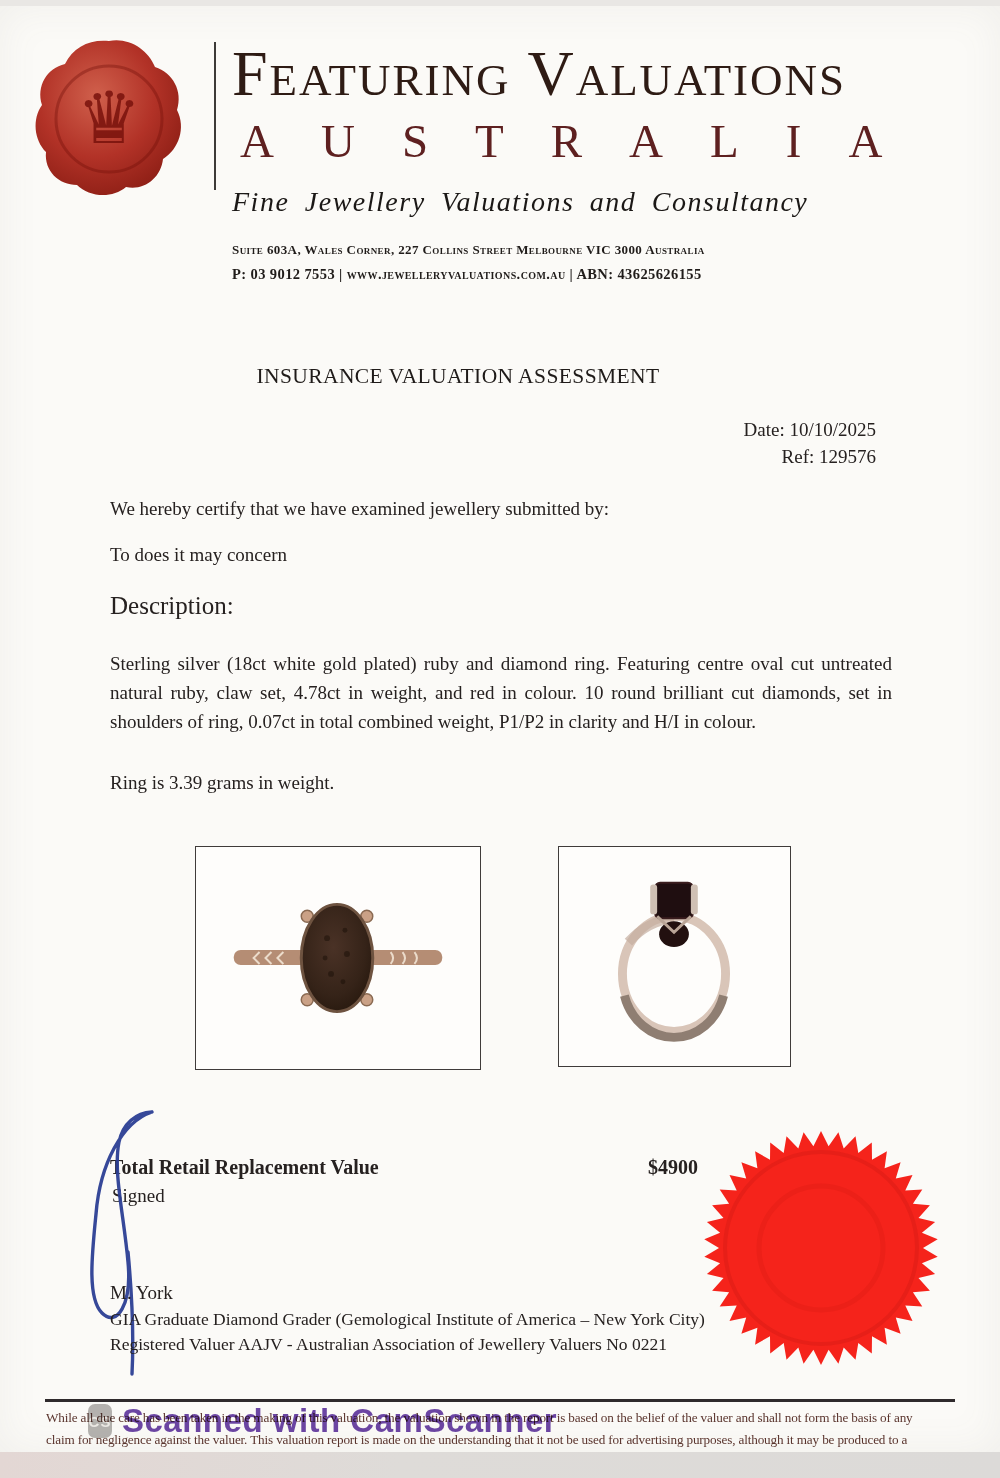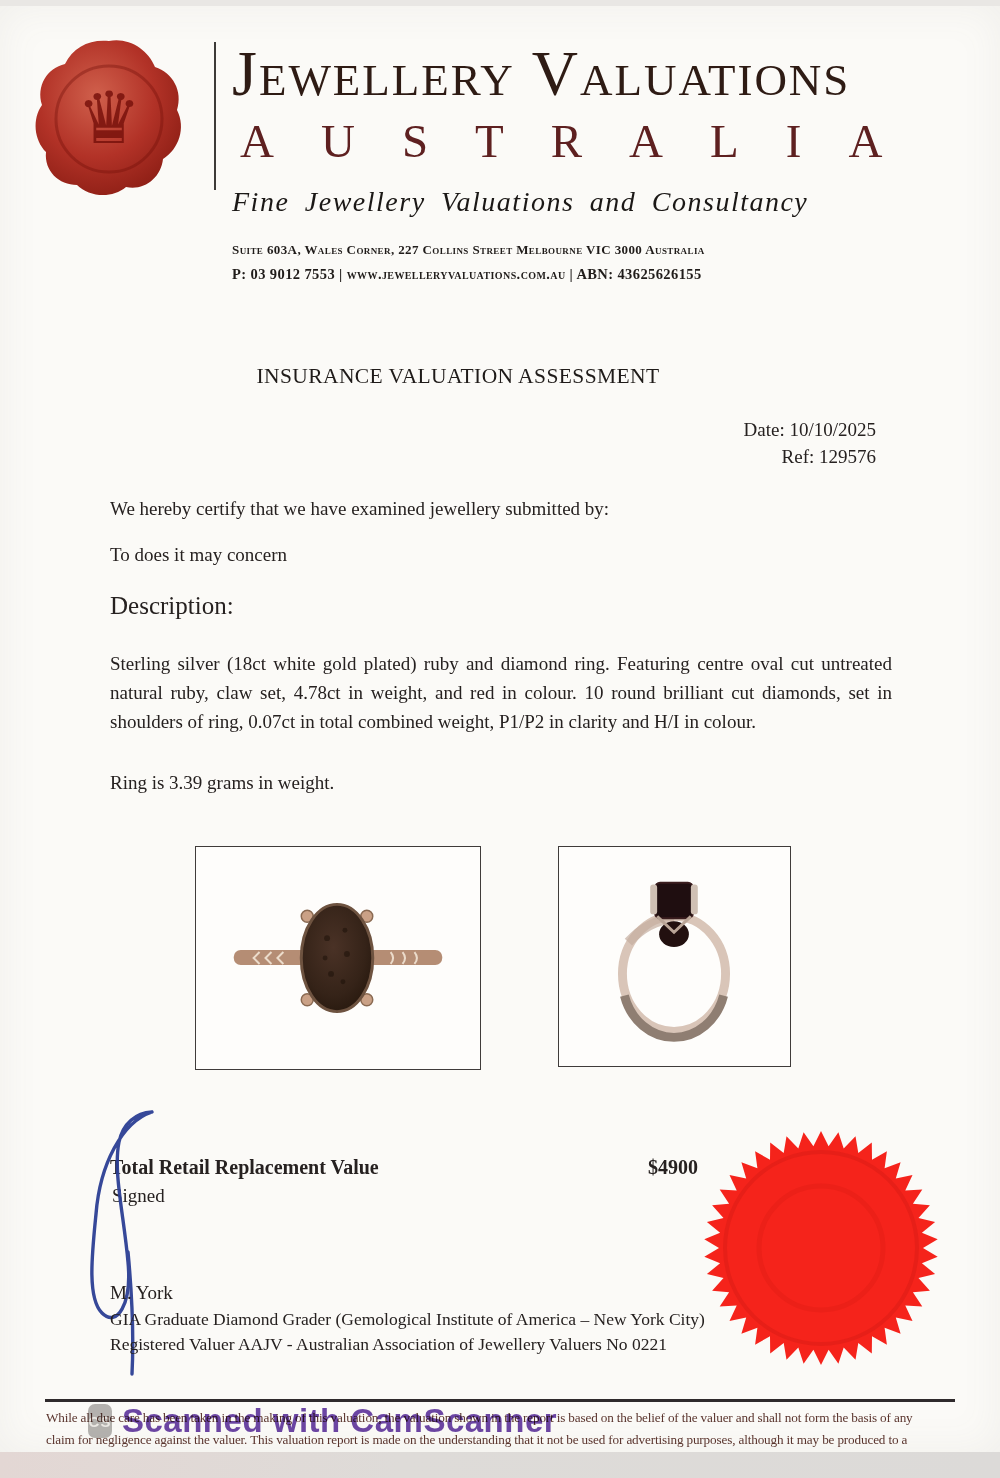--- a/index.html
+++ b/index.html
@@ -105,21 +105,21 @@
         <stop offset="0%" stop-color="#d0604c"></stop>
         <stop offset="55%" stop-color="#b23227"></stop>
         <stop offset="100%" stop-color="#891c13"></stop>
       </radialGradient>
     </defs>
     <path fill="url(#waxG)" d="M79,10 C98,6 118,18 125,36 C143,42 153,60 147,79 C156,97 149,118 133,128 C131,147 114,160 96,156 C82,168 59,166 47,154 C29,154 14,140 16,121 C4,109 2,88 12,74 C6,55 17,37 35,33 C43,16 60,8 79,10 Z"></path>
     <circle cx="79" cy="88" r="53" fill="none" stroke="rgba(110,12,6,.35)" stroke-width="3"></circle>
     <text x="79" y="112" text-anchor="middle" font-family="DejaVu Sans" font-size="72" fill="#79120c" opacity="0.85">♛</text>
   </svg>
   <div class="abs vline"></div>
-  <div class="abs brand-name">Jewellery Valuations</div>
+  <div class="abs brand-name">Featuring Valuations</div>
   <div class="abs brand-country">AUSTRALIA</div>
   <div class="abs tagline">Fine Jewellery Valuations and Consultancy</div>
   <div class="abs addr">Suite 603A, Wales Corner, 227 Collins Street Melbourne VIC 3000 Australia</div>
   <div class="abs contact">P: 03 9012 7553 | www.jewelleryvaluations.com.au | ABN: 43625626155</div>
 
   <div class="abs doc-title">INSURANCE VALUATION ASSESSMENT</div>
   <div class="abs meta">
     <div>Date: 10/10/2025</div>
     <div>Ref: 129576</div>
   </div>

